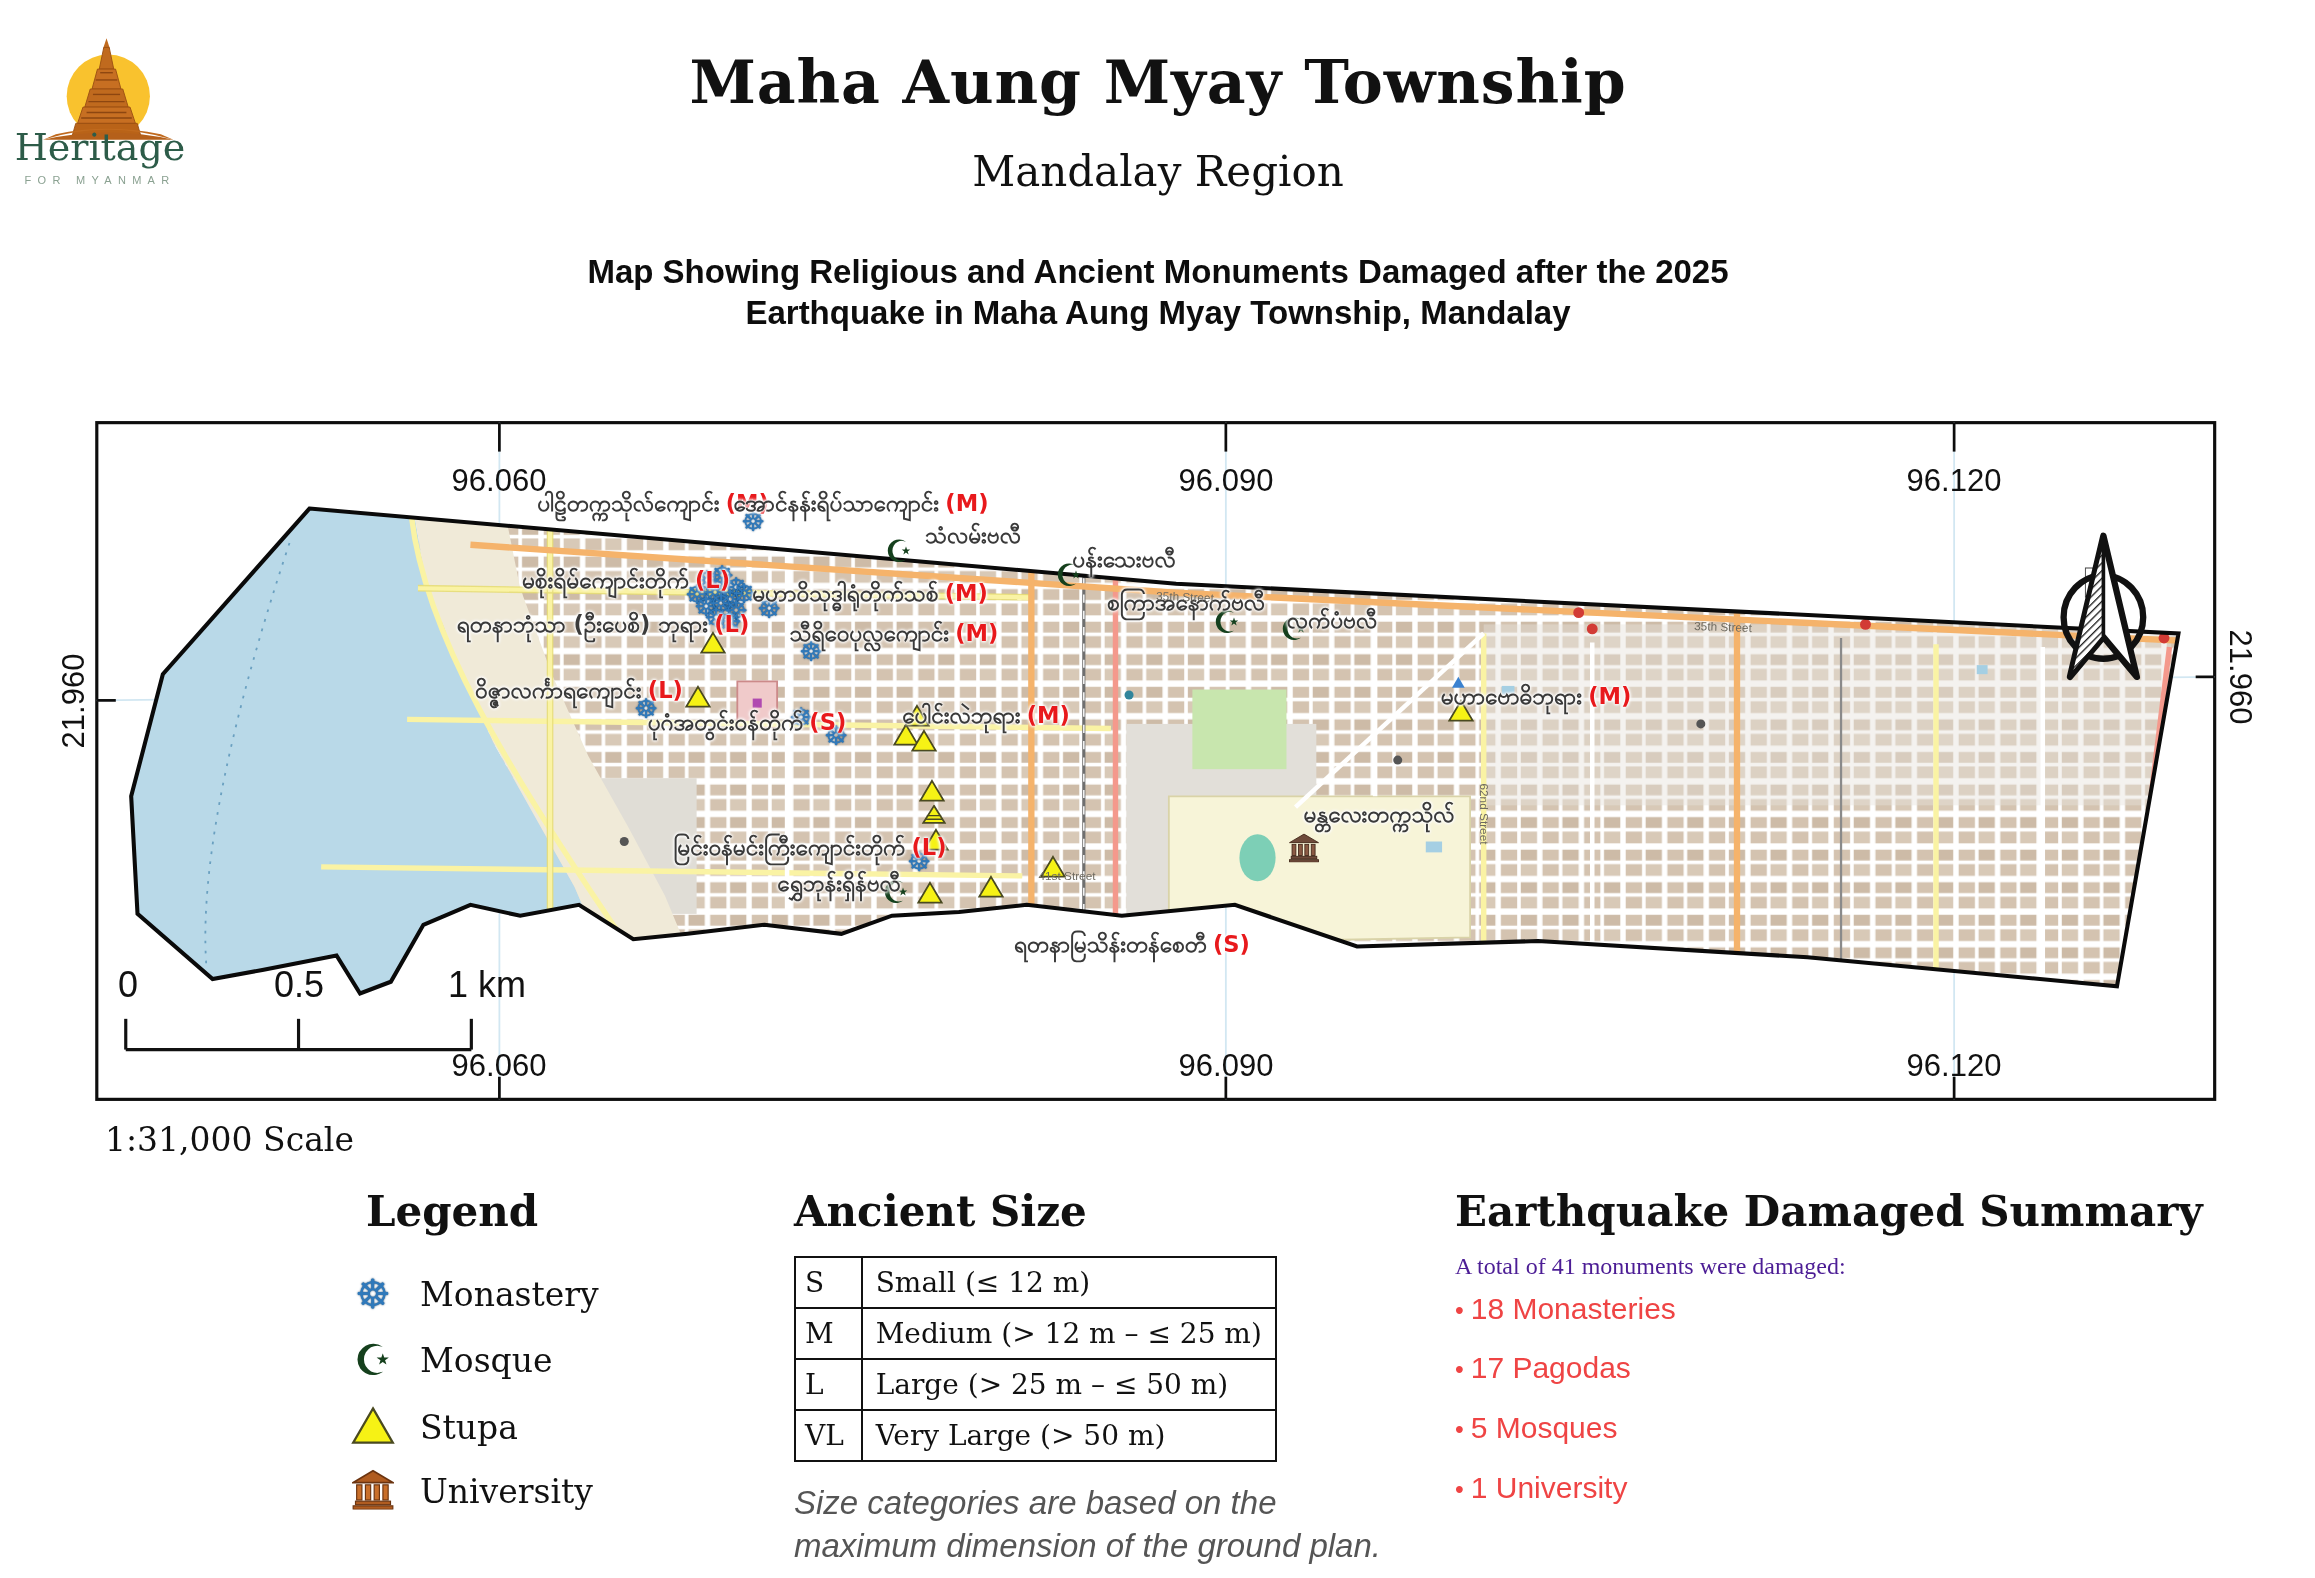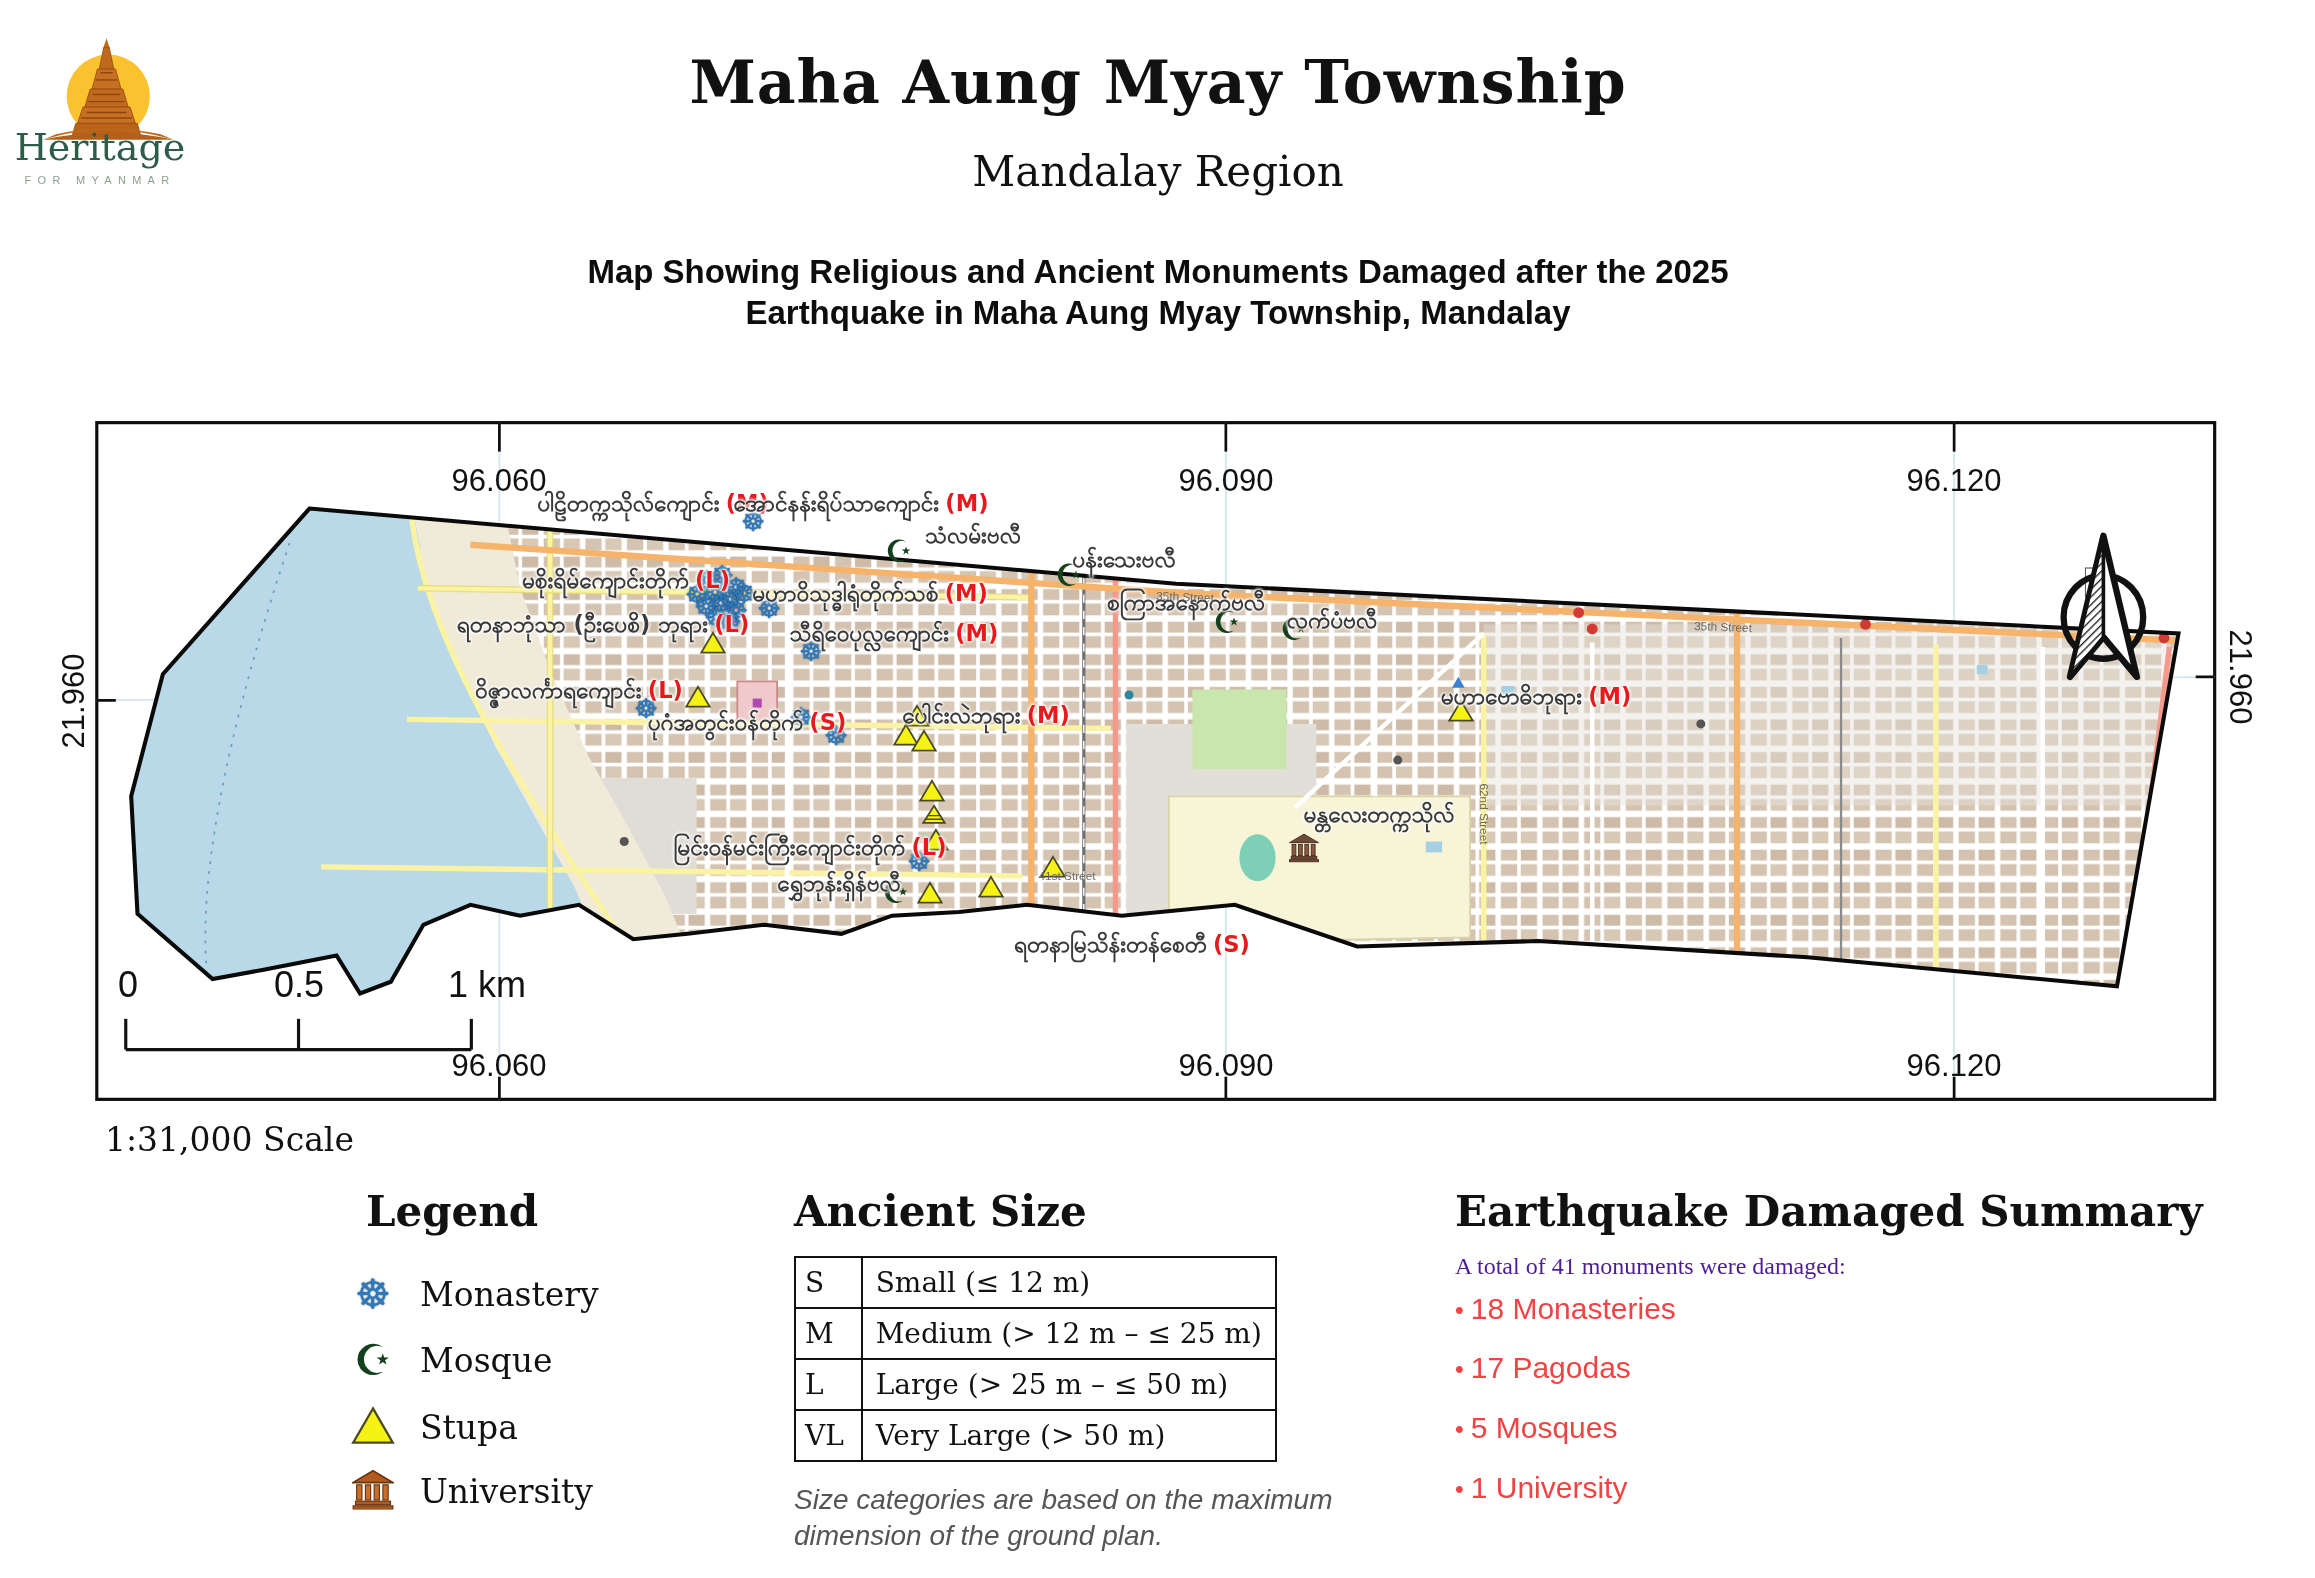--- a/index.html
+++ b/index.html
@@ -39,21 +39,21 @@
   .leg-item{position:absolute;left:346px;width:380px;height:58px;}
   .leg-ico{position:absolute;left:27px;top:50%;transform:translate(-50%,-50%);}
   .leg-lab{position:absolute;left:74px;top:50%;transform:translateY(-50%);font-size:33px;
            font-family:"DejaVu Serif",serif;}
   .ico-mon{font-family:"DejaVu Sans",sans-serif;font-size:40px;color:#2f79bb;text-shadow:0 0 1.8px #0e3d66;line-height:1;}
   .ico-mosq{font-family:"DejaVu Sans",sans-serif;font-size:43px;color:#15401d;font-weight:bold;line-height:1;}
   #size-title{left:794px;top:1187px;}
   #size-table{left:794px;top:1256px;border-collapse:collapse;font-size:28px;font-family:"DejaVu Serif",serif;}
   #size-table td{border:2.7px solid #111;height:49px;padding:0 12.7px;}
   #size-table td.k{width:47px;text-align:left;padding:0 9px;}
-  #size-note{left:794px;top:1482px;width:633px;font-size:28px;font-style:italic;color:#555;
+  #size-note{left:794px;top:1482px;width:633px;font-size:33px;font-style:italic;color:#555;
              font-family:"Liberation Sans",sans-serif;line-height:1.3;}
   #sum-title{left:1455px;top:1187px;}
   #sum-intro{left:1455px;top:1253px;font-size:24px;color:#4c1d95;font-family:Liberation Serif, serif;}
   .bullet{position:absolute;left:1455px;font-size:30px;font-family:"Liberation Sans",sans-serif;color:#ef4444;}
   .bullet::before{content:"• ";font-size:25px;}
 </style>
 </head>
 <body>
 
 <div id="canvas">

